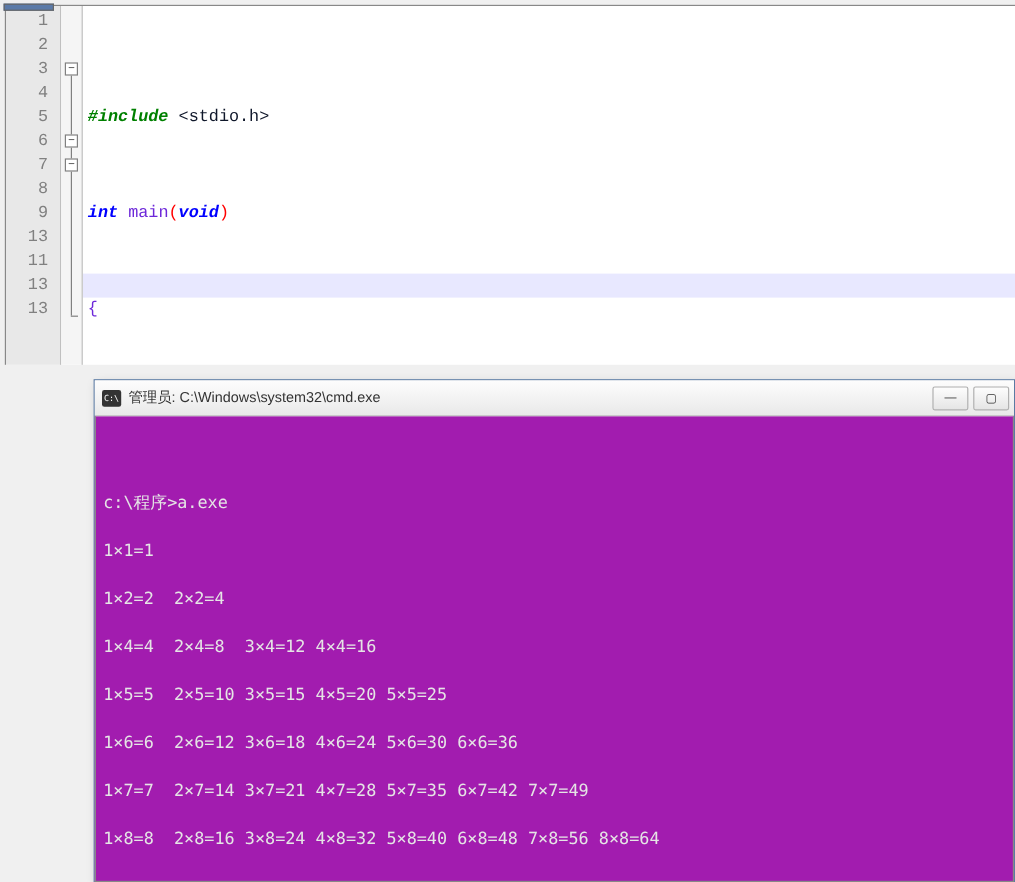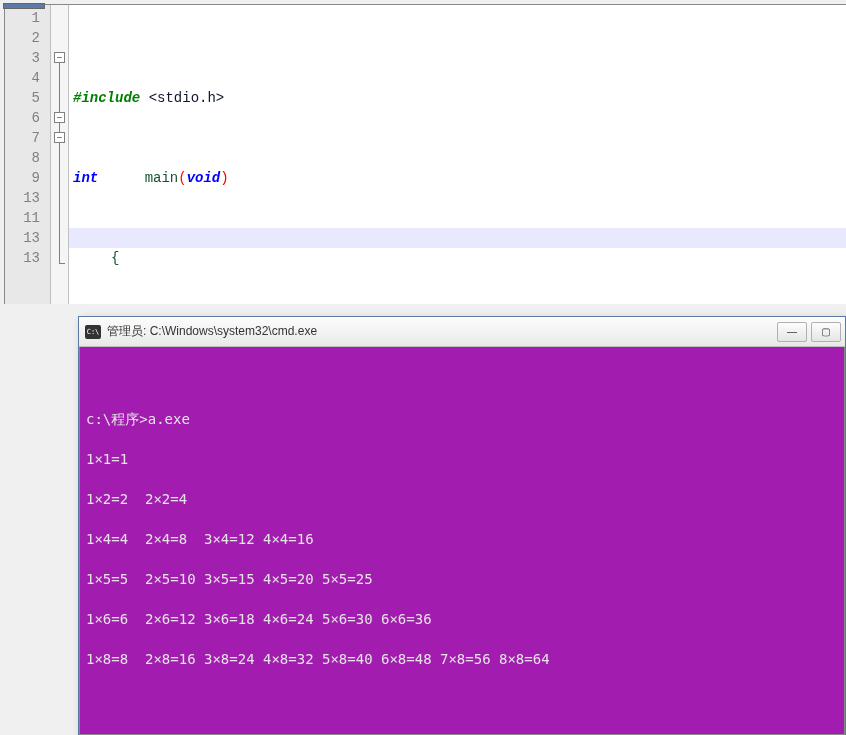--- a/index.html
+++ b/index.html
@@ -86,21 +86,21 @@
     overflow-x: hidden;
     white-space: pre;
   }
   .code-col .line { height: 20px; padding-left: 4px; position: relative; }
   .hl { background: #e8e8ff; position: absolute; left: 0; right: 0; height: 20px; z-index: 0; }
   .line .t { position: relative; z-index: 1; }
   .kw-green { color: #008000; font-weight: bold; font-style: italic; }
   .kw-blue { color: #0000ff; font-weight: bold; font-style: italic; }
   .ident-red { color: #0f172a; }
   .paren-red { color: #ff0000; }
-  .plain { color: #14532d; margin-left: 38px; }
+  .plain { color: #6d28d9; }
 
   .console {
     position: absolute;
     left: 78px;
     top: 316px;
     width: 768px;
     height: 420px;
     border: 1px solid #5a7aa3;
     background: #f0f0f0;
     box-shadow: 2px 2px 8px rgba(0,0,0,.15);
@@ -228,18 +228,19 @@
     </div>
   </div>
   <div class="term">
 <div class="blank"></div>
 <div>c:\程序&gt;a.exe</div>
 <div>1×1=1</div>
 <div>1×2=2  2×2=4</div>
 <div>1×4=4  2×4=8  3×4=12 4×4=16</div>
 <div>1×5=5  2×5=10 3×5=15 4×5=20 5×5=25</div>
 <div>1×6=6  2×6=12 3×6=18 4×6=24 5×6=30 6×6=36</div>
+<div>1×7=7  2×7=14 3×7=21 4×7=28 5×7=35 6×7=42 7×7=49</div>
 <div>1×8=8  2×8=16 3×8=24 4×8=32 5×8=40 6×8=48 7×8=56 8×8=64</div>
 
 
 
   </div>
 </div>
 
 </body></html>

